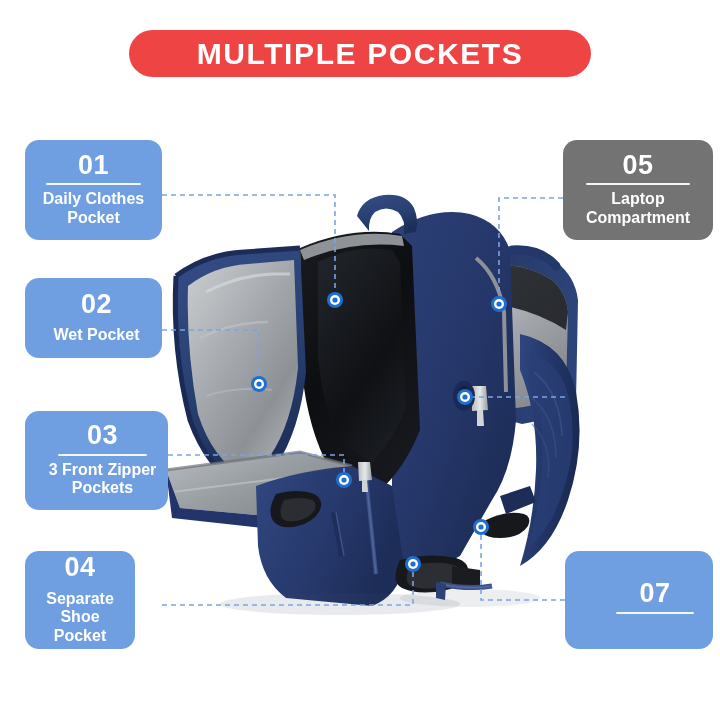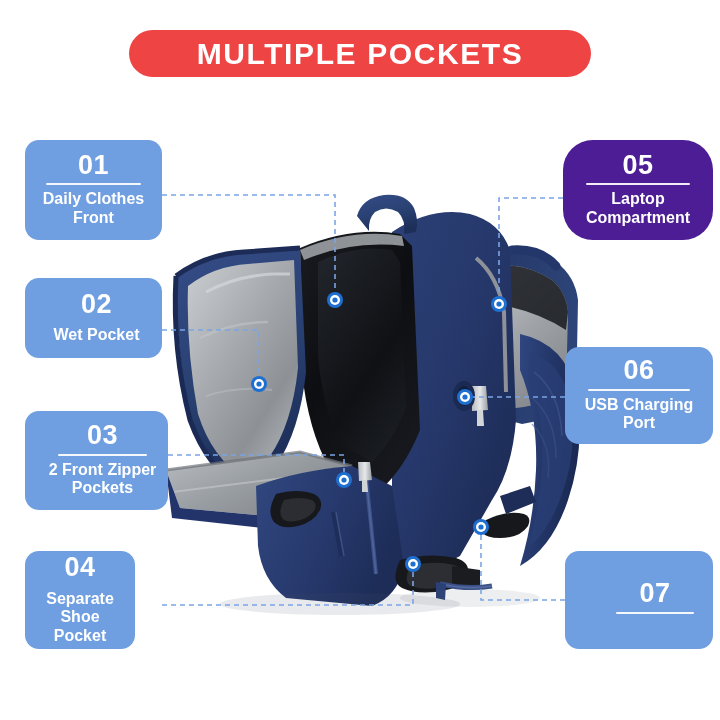--- a/index.html
+++ b/index.html
@@ -261,55 +261,49 @@
   </svg>
 
   <div class="title-pill" style="background: #ef4444;">
     <span>MULTIPLE POCKETS</span>
   </div>
 
   <div class="callout" id="c01" style="background: rgb(111, 159, 224);">
     <div class="num">01</div>
     <div class="rule"></div>
     <div class="cap">Daily Clothes
-Front</div>
+Pocket</div>
   </div>
 
   <div class="callout no-rule" id="c02" style="background: rgb(111, 159, 224); padding-left: 14px;">
     <div class="num">02</div>
 
     <div class="cap">Wet Pocket</div>
   </div>
 
   <div class="callout" id="c03" style="background: rgb(111, 159, 224); padding-left: 20px;">
     <div class="num">03</div>
     <div class="rule"></div>
-    <div class="cap">2 Front Zipper
+    <div class="cap">3 Front Zipper
 Pockets</div>
   </div>
 
   <div class="callout" id="c04" style="background: rgb(111, 159, 224);">
     <div class="num">04</div>
     <div class="rule"></div>
     <div class="cap">Separate
 Shoe Pocket</div>
   </div>
 
-  <div class="callout" id="c05" style="background: #4c1d95; border-radius: 30px;">
+  <div class="callout" id="c05" style="background: #737373;">
     <div class="num">05</div>
     <div class="rule"></div>
     <div class="cap">Laptop
 Compartment</div>
   </div>
 
-  <div class="callout" id="c06" style="background: rgb(111, 159, 224);">
-    <div class="num">06</div>
-    <div class="rule"></div>
-    <div class="cap">USB Charging
-Port</div>
-  </div>
 
   <div class="callout" id="c07" style="background: rgb(111, 159, 224);">
     <div class="num">07</div>
     <div class="rule"></div>
   </div>
 
 </div>
 
 </body></html>

